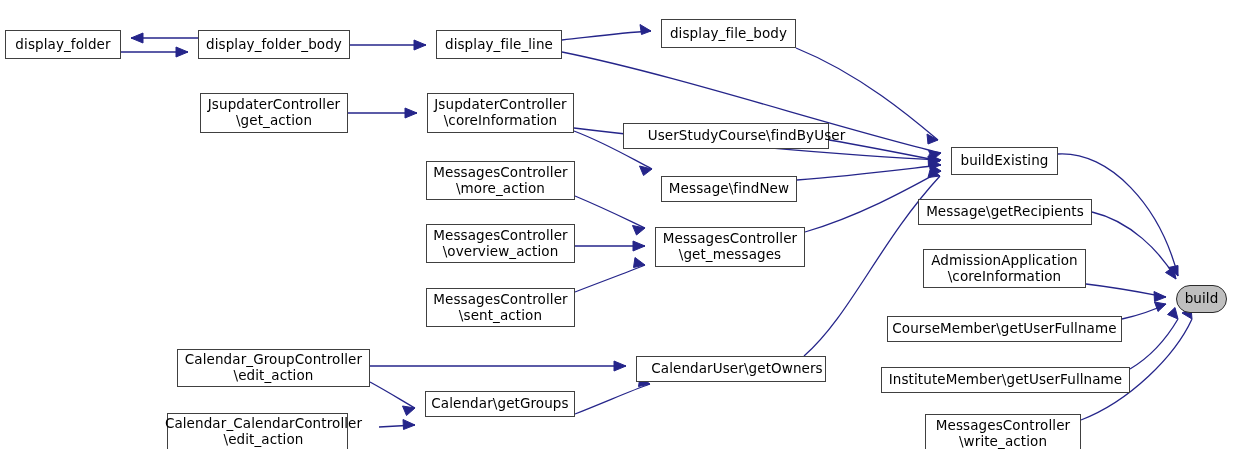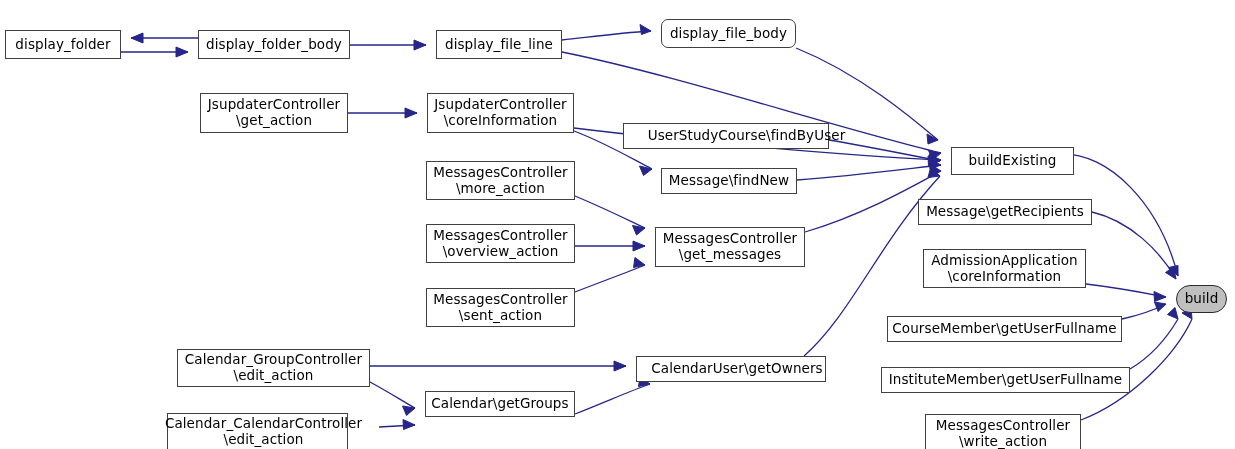--- a/index.html
+++ b/index.html
@@ -79,28 +79,28 @@
       <path d="M415,392 l-12.5,-2 l4,9.5 z" fill="#25258a" stroke="#25258a" stroke-width="1"></path>
       <path d="M379,411 L415,409" fill="none" stroke="#25258a" stroke-width="1.3"></path>
       <path d="M415,409 l-12,-5.5 l0.5,10 z" fill="#25258a" stroke="#25258a" stroke-width="1"></path>
       <path d="M575,398 C608,385 630,375 650,368" fill="none" stroke="#25258a" stroke-width="1.3"></path>
       <path d="M650,368 l-10,-7.5 l-1.5,10 z" fill="#25258a" stroke="#25258a" stroke-width="1"></path>
     </svg>
   <div id="node-layer">
       <div class="node" style="left: 5px; top: 14px; width: 116px; height: 29px;">display_folder</div>
       <div class="node" style="left: 198px; top: 14px; width: 152px; height: 29px;">display_folder_body</div>
       <div class="node" style="left: 436px; top: 14px; width: 126px; height: 29px;">display_file_line</div>
-      <div class="node" style="left: 661px; top: 3px; width: 135px; height: 29px; border-radius: 7px;">display_file_body</div>
+      <div class="node" style="left: 661px; top: 3px; width: 135px; height: 29px;">display_file_body</div>
       <div class="node" style="left: 200px; top: 77px; width: 148px; height: 40px;">JsupdaterController
 \get_action</div>
       <div class="node" style="left: 427px; top: 77px; width: 147px; height: 40px;">JsupdaterController
 \coreInformation</div>
       <div class="node" style="left: 623px; top: 107px; width: 206px; height: 26px; padding-left: 41px;">UserStudyCourse\findByUser</div>
-      <div class="node" style="left: 661px; top: 152px; width: 136px; height: 26px;">Message\findNew</div>
-      <div class="node" style="left: 951px; top: 131px; width: 123px; height: 28px;">buildExisting</div>
+      <div class="node" style="left: 661px; top: 160px; width: 136px; height: 26px;">Message\findNew</div>
+      <div class="node" style="left: 951px; top: 131px; width: 107px; height: 28px;">buildExisting</div>
       <div class="node" style="left: 426px; top: 145px; width: 149px; height: 39px;">MessagesController
 \more_action</div>
       <div class="node" style="left: 426px; top: 208px; width: 149px; height: 39px;">MessagesController
 \overview_action</div>
       <div class="node" style="left: 426px; top: 272px; width: 149px; height: 39px;">MessagesController
 \sent_action</div>
       <div class="node" style="left: 655px; top: 211px; width: 150px; height: 40px;">MessagesController
 \get_messages</div>
       <div class="node" style="left: 918px; top: 183px; width: 174px; height: 26px;">Message\getRecipients</div>
       <div class="node" style="left: 923px; top: 233px; width: 163px; height: 39px;">AdmissionApplication

